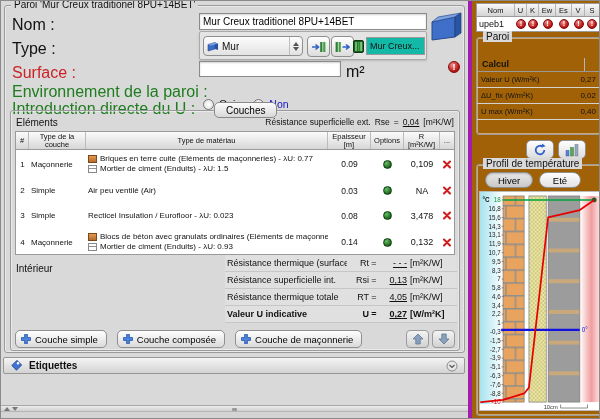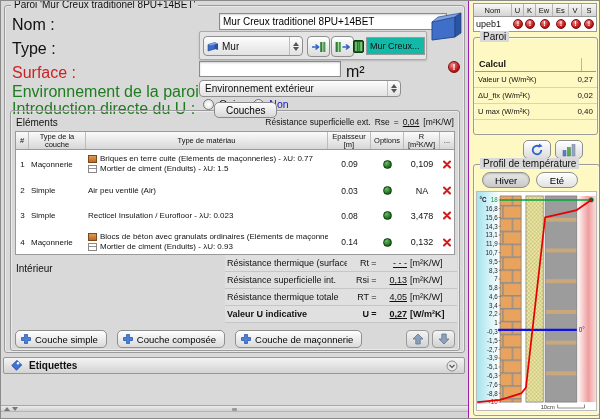--- a/index.html
+++ b/index.html
@@ -1,20 +1,20 @@
 <!DOCTYPE html>
 <html><head>
 <meta charset="utf-8">
 <style>
 *{margin:0;padding:0;box-sizing:border-box}
 html,body{width:600px;height:419px}
 body{font-family:"Liberation Sans",sans-serif;font-size:11px;color:#111;background:#d9d9d9}
 #root{position:absolute;left:0;top:0;width:600px;height:419px;background:#d9d9d9;border:1px solid #8a8a8a;overflow:hidden}
 .main{position:absolute;left:0;top:0;width:467px;height:419px}
-.side{position:absolute;left:467px;top:0;width:133px;height:419px;border-left:1px solid #a21caf;background:#fef9c3}
+.side{position:absolute;left:467px;top:0;width:133px;height:419px;border-left:4px solid #a21caf;background:#a16207}
 .gb{position:absolute;border:1px solid #9b9b9b;border-radius:3px;box-shadow:inset 0 0 0 1px rgba(255,255,255,.45)}
 .gb>.legend{position:absolute;top:-7px;left:6px;background:#d9d9d9;padding:0 3px;font-size:10px;white-space:nowrap;z-index:2}
 .outer{left:3px;top:4px;width:461px;height:348px}
 .inner{left:5px;top:104px;width:450px;height:241px}
 .flab{position:absolute;font-size:16px;white-space:nowrap}
 .flab.red{color:#cc2226}.flab.green{color:#1e7d1e}
 .inp{position:absolute;background:#fff;border:1px solid #8a8a8a;box-shadow:inset 0 1px 2px rgba(0,0,0,.18);font-size:10px;padding:1px 3px;font-family:"Liberation Sans",sans-serif}
 .combo{display:flex;align-items:center;background:linear-gradient(#fdfdfd,#e2e2e2);border:1px solid #8f8f8f;border-radius:4px;font-size:10px;padding-left:3px;overflow:hidden}
 .combo.abs{position:absolute}
 .combotext{white-space:nowrap;overflow:hidden;padding-left:2px}
@@ -110,21 +110,21 @@
 </style>
 </head>
 <body>
 
 <div id="root">
   <div class="main">
     <div class="gb outer">
       <span class="legend">Paroi 'Mur Creux traditionel 8PU+14BET'</span>
 
       <span class="flab" style="left:7px;top:10px">Nom :</span>
-      <input class="inp" style="left: 194px; top: 7px; width: 228px; height: 17px; margin-left: 20px;" value="Mur Creux traditionel 8PU+14BET">
+      <input class="inp" style="left: 194px; top: 7px; width: 228px; height: 17px;" value="Mur Creux traditionel 8PU+14BET">
 
       <svg style="position:absolute;left:423px;top:5px" width="36" height="30" viewBox="0 0 36 30">
         <path d="M4,11 L27,6 L27,26 L4,29 Z" fill="#3f6fc8" stroke="#274b8f" stroke-width="1"></path>
         <path d="M4,11 L10,6 L33,2 L27,6 Z" fill="#7fa3e0" stroke="#274b8f" stroke-width=".7"></path>
         <path d="M27,6 L33,2 L33,22 L27,26 Z" fill="#2a55a3" stroke="#1d3c78" stroke-width=".7"></path>
       </svg>
 
       <span class="flab" style="left:7px;top:34px">Type :</span>
       <div class="typepanel">
         <div class="combo">
@@ -163,27 +163,20 @@
           <span>Mur Creux...</span>
         </div>
       </div>
 
       <span class="flab red" style="left:7px;top:58px">Surface :</span>
       <input class="inp" style="left: 194px; top: 55px; width: 142px; height: 16px;" value="">
       <span class="flab" style="left:341px;top:57px">m²</span>
       <span class="erricon big" style="left:443px;top:55px"></span>
 
       <span class="flab green" style="left:7px;top:77px">Environnement de la paroi :</span>
-      <div class="combo abs" style="left:194px;top:74px;width:202px;height:17px">
-        <span class="combotext">Environnement extérieur</span>
-        <span class="stepper">
-            <i class="up"></i>
-            <i class="dn"></i>
-          </span>
-      </div>
 
       <span class="flab green" style="left:7px;top:94px">Introduction directe du U :</span>
       <span class="radiowrap" style="left:198px;top:92px">
         <span class="radio"></span>
         <span class="rlab">Oui</span>
         <span style="width:8px"></span>
         <span class="radio sel"></span>
         <span class="rlab blue">Non</span>
       </span>
 

